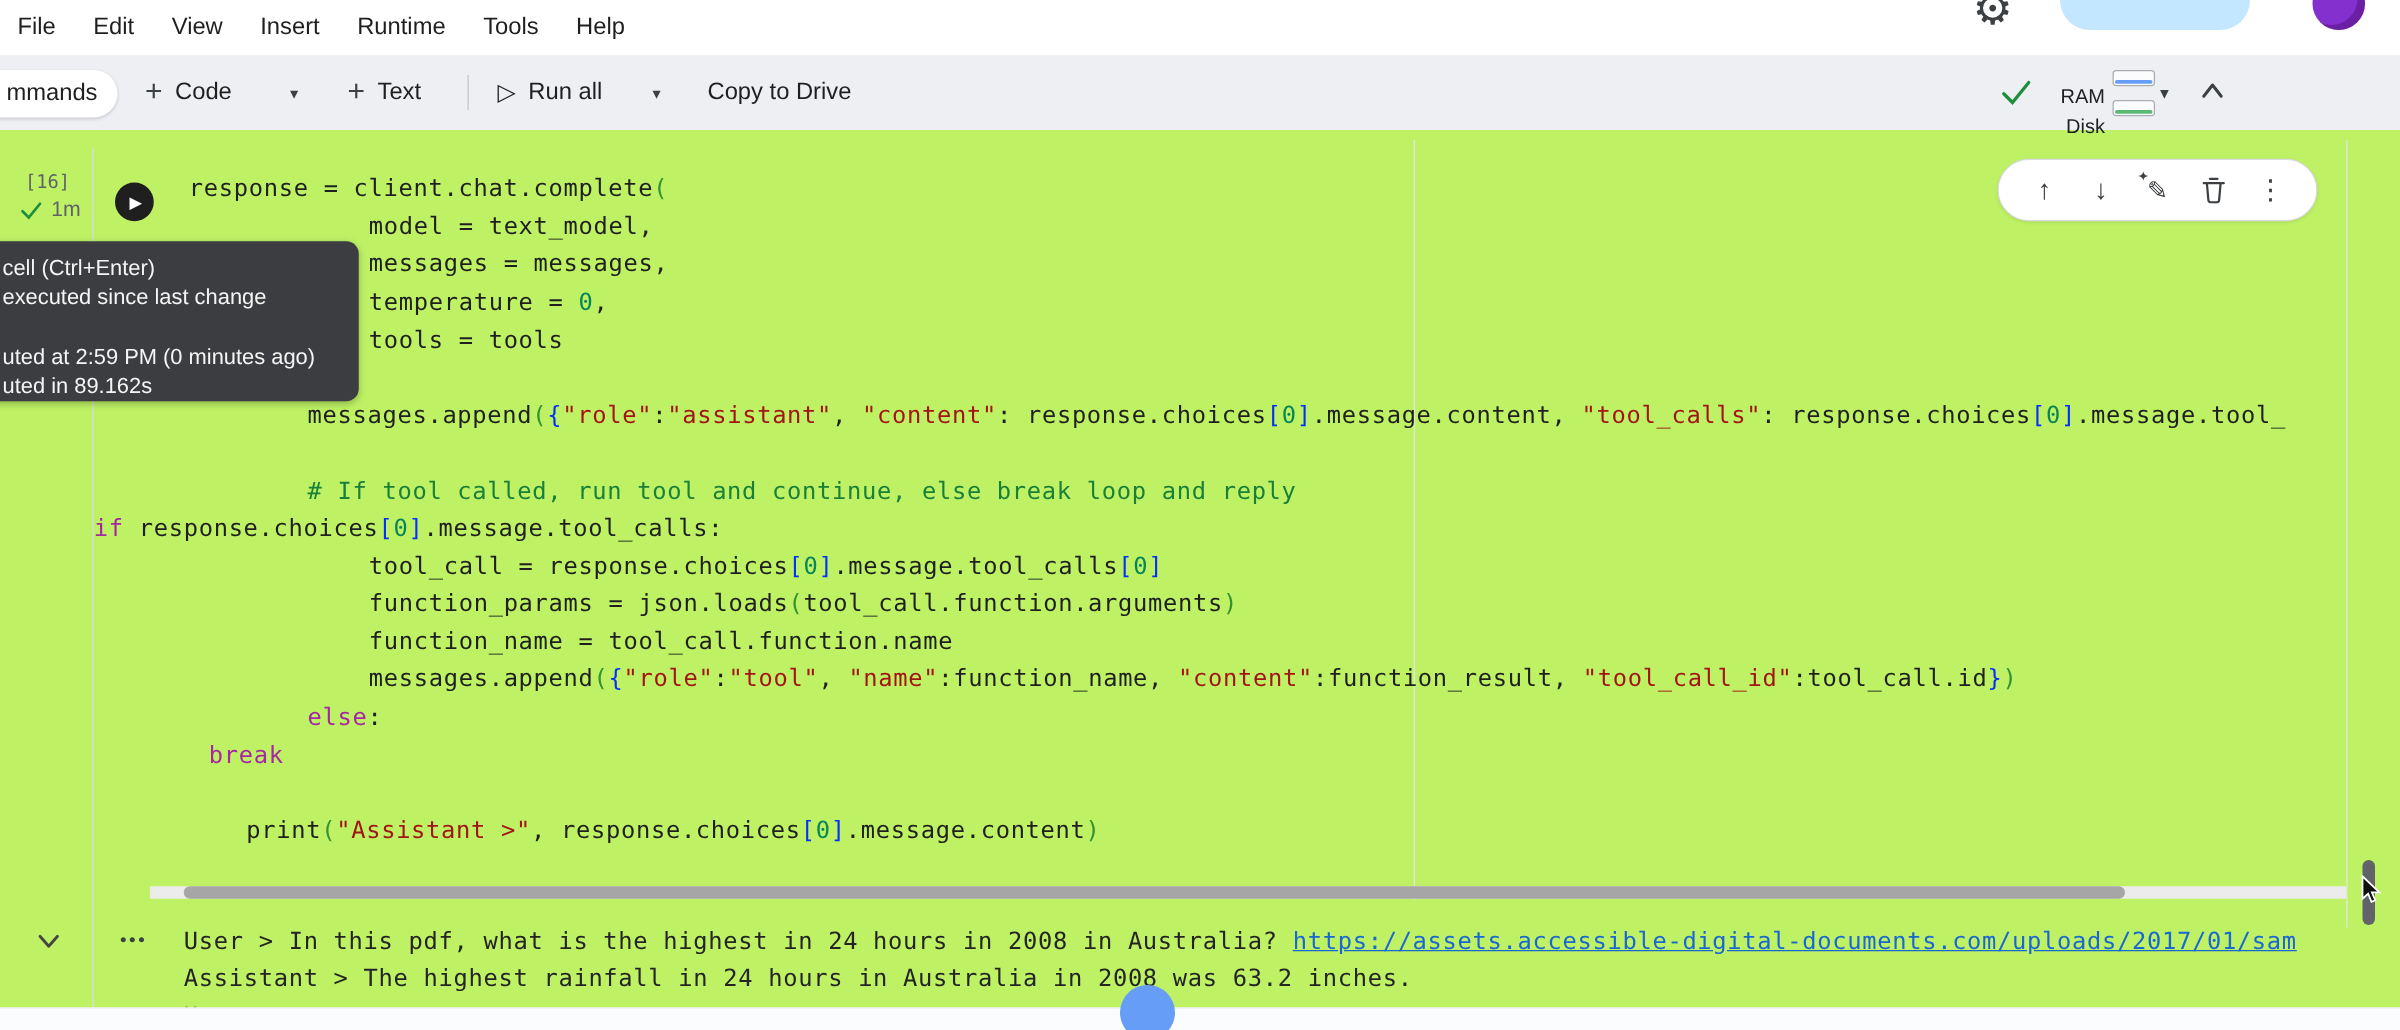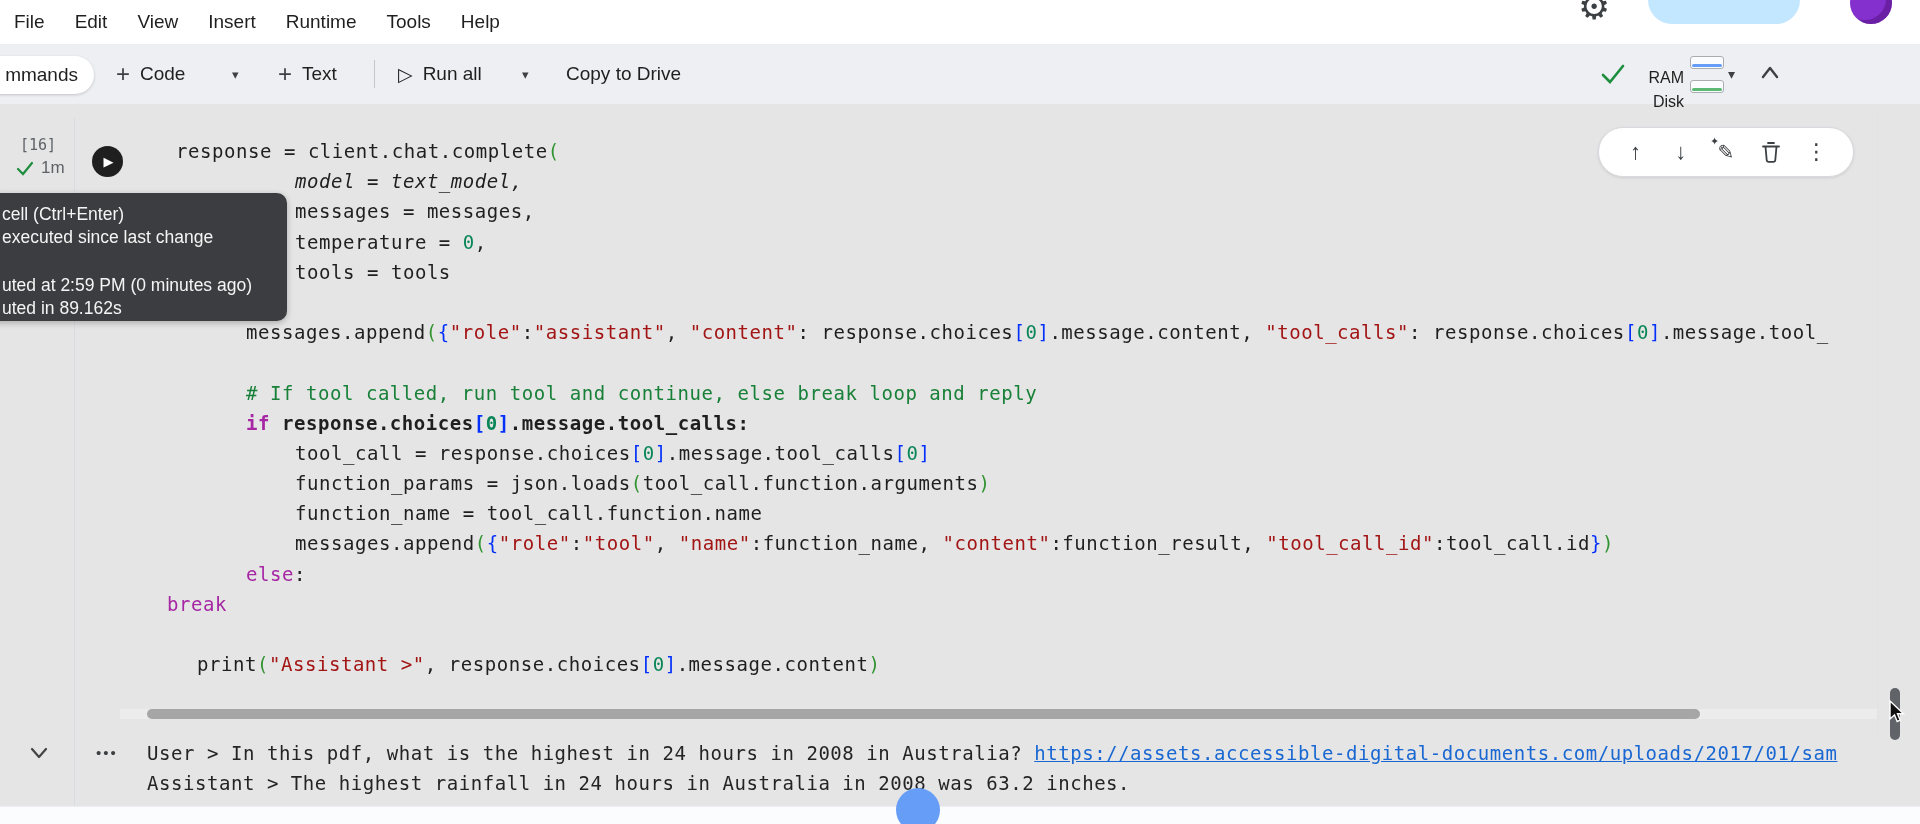--- a/index.html
+++ b/index.html
@@ -1,19 +1,19 @@
 <!DOCTYPE html>
 <html><head>
 <meta charset="utf-8">
 <style>
   * { margin:0; padding:0; box-sizing:border-box; }
   html,body { background:#fff; }
   .stage{
     position:relative; width:1920px; height:824px; overflow:hidden;
-    background:#e5e5e5; font-family:"Liberation Sans", sans-serif; color:#202124;
+    background:#bef264; font-family:"Liberation Sans", sans-serif; color:#202124;
   }
   
   .menubar{ position:absolute; left:0; top:0; width:1920px; height:44px; background:#fff; }
   .menu-items{ position:absolute; left:14px; top:0; height:44px; display:flex; align-items:center; gap:30px; }
   .menu-item{ font-size:19px; color:#1f1f1f; cursor:default; white-space:nowrap; }
   .gear{ position:absolute; left:1578px; top:-14px; font-size:36px; color:#3c4043; }
   .connect-pill{ position:absolute; left:1648px; top:-24px; width:152px; height:48px;
     background:#c2e7ff; border-radius:24px; }
   .avatar{ position:absolute; left:1850px; top:-18px; width:42px; height:42px;
     border-radius:50%; background:#8430ce; box-shadow:inset -6px -4px 0 rgba(60,0,90,.35); }
@@ -166,30 +166,30 @@
     <svg width="18" height="15" viewBox="0 0 18 15">
         <polyline points="2,8 7,13 16,2" fill="none" stroke="#1e8e3e" stroke-width="2.2" stroke-linecap="round"></polyline>
       </svg>
     <span class="exec-time">1m</span>
   </div>
   <div class="play-btn">
       <span>▶</span>
     </div>
 
   <div class="code-area" id="code-area">
-      <div class="code-line" style="margin-left: 101px;"><span class="tk-d">response = client.chat.complete</span><span class="tk-pg">(</span></div>
-      <div class="code-line" style="margin-left: 220px; font-style: italic;"><span class="tk-d">model = text_model,</span></div>
+      <div class="code-line" style="margin-left: 76px;"><span class="tk-d">response = client.chat.complete</span><span class="tk-pg">(</span></div>
+      <div class="code-line" style="margin-left: 220px;"><span class="tk-d">model = text_model,</span></div>
       <div class="code-line" style="margin-left: 220px;"><span class="tk-d">messages = messages,</span></div>
       <div class="code-line" style="margin-left: 220px;"><span class="tk-d">temperature = </span><span class="tk-n">0</span><span class="tk-d">,</span></div>
       <div class="code-line" style="margin-left: 220px;"><span class="tk-d">tools = tools</span></div>
       <div class="code-line" style="margin-left: 171px;"><span class="tk-pg">)</span></div>
       <div class="code-line" style="margin-left: 171px;"><span class="tk-d">messages.append</span><span class="tk-pg">(</span><span class="tk-pb">{</span><span class="tk-s">"role"</span><span class="tk-d">:</span><span class="tk-s">"assistant"</span><span class="tk-d">, </span><span class="tk-s">"content"</span><span class="tk-d">: response.choices</span><span class="tk-pb">[</span><span class="tk-n">0</span><span class="tk-pb">]</span><span class="tk-d">.message.content, </span><span class="tk-s">"tool_calls"</span><span class="tk-d">: response.choices</span><span class="tk-pb">[</span><span class="tk-n">0</span><span class="tk-pb">]</span><span class="tk-d">.message.tool_</span></div>
       <div class="code-line" style="margin-left: 171px;"></div>
       <div class="code-line" style="margin-left: 171px;"><span class="tk-c"># If tool called, run tool and continue, else break loop and reply</span></div>
-      <div class="code-line" style="margin-left: 171px; font-weight: bold;"><span class="tk-k">if</span><span class="tk-d"> response.choices</span><span class="tk-pb">[</span><span class="tk-n">0</span><span class="tk-pb">]</span><span class="tk-d">.message.tool_calls:</span></div>
+      <div class="code-line" style=""><span class="tk-k">if</span><span class="tk-d"> response.choices</span><span class="tk-pb">[</span><span class="tk-n">0</span><span class="tk-pb">]</span><span class="tk-d">.message.tool_calls:</span></div>
       <div class="code-line" style="margin-left: 220px;"><span class="tk-d">tool_call = response.choices</span><span class="tk-pb">[</span><span class="tk-n">0</span><span class="tk-pb">]</span><span class="tk-d">.message.tool_calls</span><span class="tk-pb">[</span><span class="tk-n">0</span><span class="tk-pb">]</span></div>
       <div class="code-line" style="margin-left: 220px;"><span class="tk-d">function_params = json.loads</span><span class="tk-pg">(</span><span class="tk-d">tool_call.function.arguments</span><span class="tk-pg">)</span></div>
       <div class="code-line" style="margin-left: 220px;"><span class="tk-d">function_name = tool_call.function.name</span></div>
       <div class="code-line" style="margin-left: 220px;"><span class="tk-d">messages.append</span><span class="tk-pg">(</span><span class="tk-pb">{</span><span class="tk-s">"role"</span><span class="tk-d">:</span><span class="tk-s">"tool"</span><span class="tk-d">, </span><span class="tk-s">"name"</span><span class="tk-d">:function_name, </span><span class="tk-s">"content"</span><span class="tk-d">:function_result, </span><span class="tk-s">"tool_call_id"</span><span class="tk-d">:tool_call.id</span><span class="tk-pb">}</span><span class="tk-pg">)</span></div>
       <div class="code-line" style="margin-left: 171px;"><span class="tk-k">else</span><span class="tk-d">:</span></div>
       <div class="code-line" style="margin-left: 92px;"><span class="tk-k">break</span></div>
       <div class="code-line" style="margin-left: 171px;"></div>
       <div class="code-line" style="margin-left: 122px;"><span class="tk-d">print</span><span class="tk-pg">(</span><span class="tk-s">"Assistant &gt;"</span><span class="tk-d">, response.choices</span><span class="tk-pb">[</span><span class="tk-n">0</span><span class="tk-pb">]</span><span class="tk-d">.message.content</span><span class="tk-pg">)</span></div>
     </div>
 

